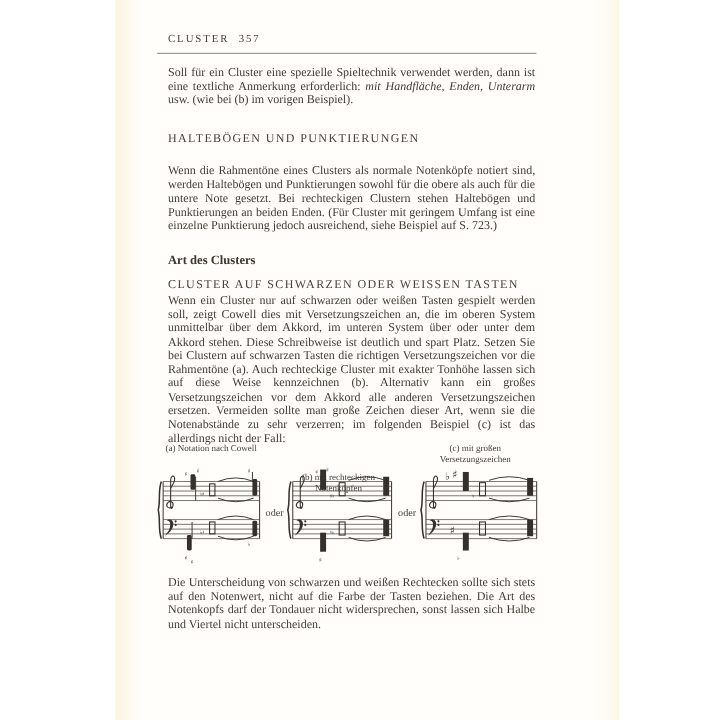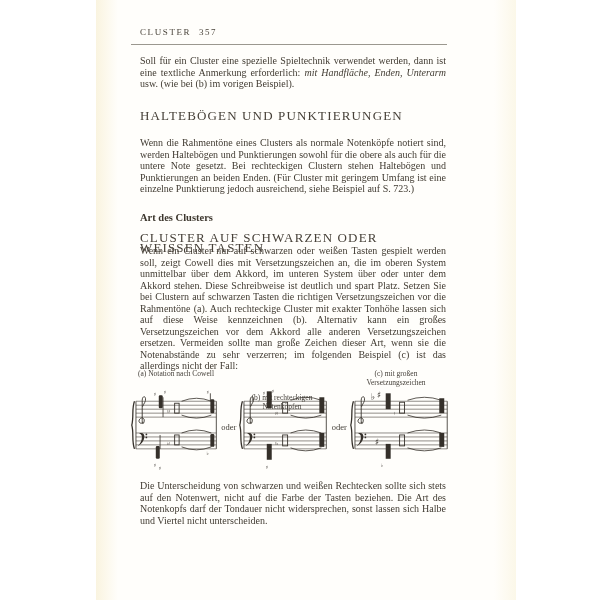--- a/index.html
+++ b/index.html
@@ -19,21 +19,21 @@
 
   .abs{position:absolute;left:140px;width:306px;}
   p{margin:0;text-align:justify;font-size:10px;line-height:11.5px;color:#413b32;}
   .runhead{
     top:27px;font-size:9px;letter-spacing:1.6px;color:#4a443b;
   }
   .rule{
     position:absolute;left:131px;top:44px;width:316px;height:1px;background:#9b988f;
   }
   .smallcaps{
-    font-size:13px;letter-spacing:1.15px;color:#474139;line-height:10px;text-align:left;
+    font-size:10px;letter-spacing:1.15px;color:#474139;line-height:10px;text-align:left;
   }
   .boldhead{
     font-size:10.5px;font-weight:bold;color:#3c362d;line-height:12px;text-align:left;
   }
   .ex-label{
     position:absolute;font-size:7.5px;line-height:8.6px;text-align:center;color:#45403a;
   }
   .music-row{
     position:absolute;left:131px;top:386px;width:318px;height:90px;
     display:flex;align-items:center;

